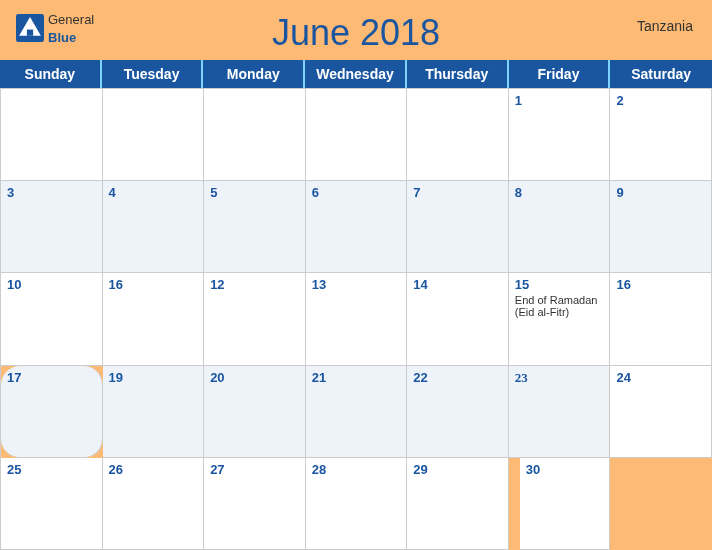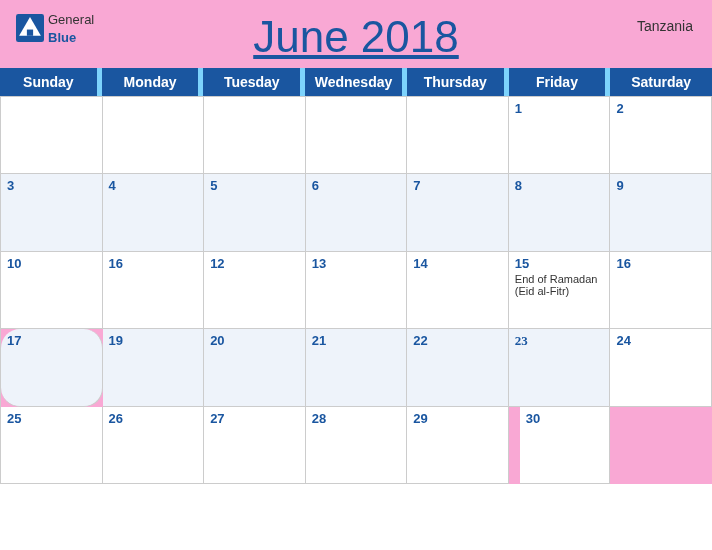--- a/index.html
+++ b/index.html
@@ -5,24 +5,24 @@
     * { box-sizing: border-box; margin: 0; padding: 0; }
     body {
       font-family: Arial, sans-serif;
       background: #fff;
       width: 712px;
       height: 550px;
       overflow: hidden;
     }
     .calendar-container {
       width: 712px;
-      height: 484px;
+      height: 550px;
       display: flex;
       flex-direction: column;
-      background: #f9a8d4;
+      background: #fdba74;
       justify-content: space-between;
     }
     .calendar-header {
       display: flex;
       align-items: center;
       justify-content: center;
       padding: 12px 16px 6px 16px;
       position: relative;
     }
     .logo-area {
@@ -41,45 +41,44 @@
     .logo-text-blue {
       font-size: 13px;
       color: #1a56a0;
       font-weight: bold;
     }
     .logo-icon {
       width: 28px;
       height: 28px;
     }
     .calendar-title {
-      font-size: 44px;
+      font-size: 36px;
       color: #1a56a0;
       font-weight: normal;
       text-align: center;
-      text-decoration: underline;
     }
     .country-label {
       position: absolute;
       right: 19px;
       top: 18px;
       font-size: 14px;
       color: #333;
     }
     .days-header {
       display: grid;
       grid-template-columns: repeat(7, 1fr);
       background: #1a56a0;
     }
     .day-header-cell {
       color: #fff;
       text-align: center;
       padding: 6px 0;
       font-size: 14px;
       font-weight: bold;
-      border-right: 5px solid #7dd3fc;
+      border-right: 2px solid #7dd3fc;
     }
     .day-header-cell:last-child {
       border-right: none;
     }
     .calendar-grid {
       display: grid;
       grid-template-columns: repeat(7, 1fr);
       grid-template-rows: repeat(5, 1fr);
       flex: 1;
       border-left: 1px solid #ccc;
@@ -140,22 +139,22 @@
         <span class="logo-text-general">General</span><br>
         <span class="logo-text-blue">Blue</span>
       </div>
     </div>
     <h1 class="calendar-title">June 2018</h1>
     <span class="country-label">Tanzania</span>
   </div>
 
   <div class="days-header">
     <div class="day-header-cell">Sunday</div>
+    <div class="day-header-cell">Tuesday</div>
     <div class="day-header-cell">Monday</div>
-    <div class="day-header-cell">Tuesday</div>
     <div class="day-header-cell">Wednesday</div>
     <div class="day-header-cell">Thursday</div>
     <div class="day-header-cell">Friday</div>
     <div class="day-header-cell">Saturday</div>
   </div>
 
   <div class="calendar-grid" id="calendar-grid">
   <div class="calendar-cell empty-cell" style="background: rgb(255, 255, 255);"></div>
       <div class="calendar-cell empty-cell" style="background: rgb(255, 255, 255);"></div>
       <div class="calendar-cell empty-cell" style="background: rgb(255, 255, 255);"></div>

